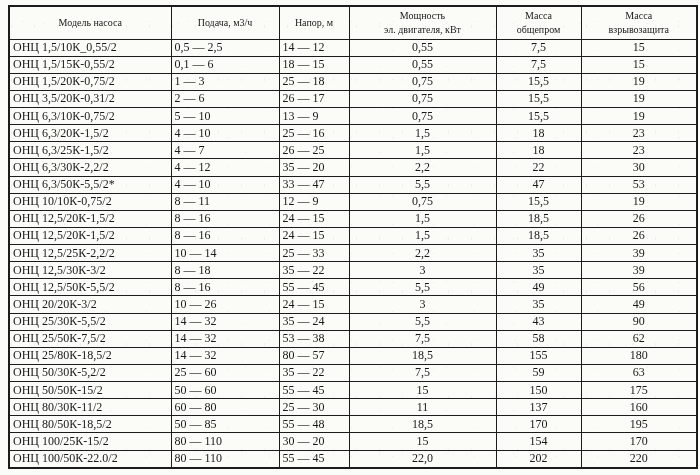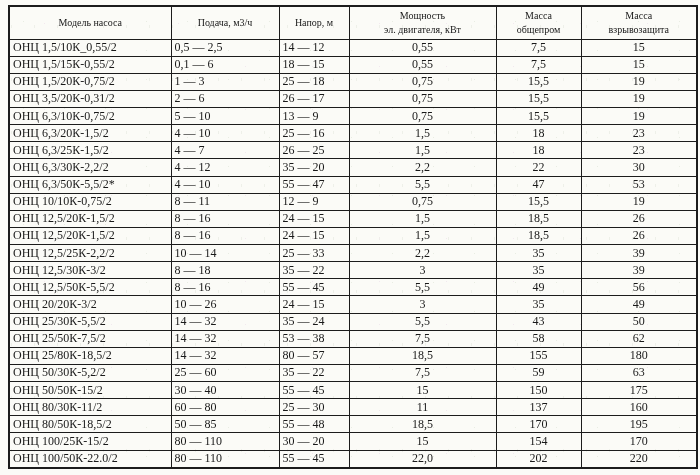--- a/index.html
+++ b/index.html
@@ -153,21 +153,21 @@
     <td class="c0">ОНЦ 6,3/30К-2,2/2</td>
     <td class="c1">4 — 12</td>
     <td class="c2">35 — 20</td>
     <td class="c3">2,2</td>
     <td class="c4">22</td>
     <td class="c5">30</td>
   </tr>
       <tr>
     <td class="c0">ОНЦ 6,3/50К-5,5/2*</td>
     <td class="c1">4 — 10</td>
-    <td class="c2">55 — 47</td>
+    <td class="c2">33 — 47</td>
     <td class="c3">5,5</td>
     <td class="c4">47</td>
     <td class="c5">53</td>
   </tr>
       <tr>
     <td class="c0">ОНЦ 10/10К-0,75/2</td>
     <td class="c1">8 — 11</td>
     <td class="c2">12 — 9</td>
     <td class="c3">0,75</td>
     <td class="c4">15,5</td>
@@ -220,21 +220,21 @@
     <td class="c3">3</td>
     <td class="c4">35</td>
     <td class="c5">49</td>
   </tr>
       <tr>
     <td class="c0">ОНЦ 25/30К-5,5/2</td>
     <td class="c1">14 — 32</td>
     <td class="c2">35 — 24</td>
     <td class="c3">5,5</td>
     <td class="c4">43</td>
-    <td class="c5">50</td>
+    <td class="c5">90</td>
   </tr>
       <tr>
     <td class="c0">ОНЦ 25/50К-7,5/2</td>
     <td class="c1">14 — 32</td>
     <td class="c2">53 — 38</td>
     <td class="c3">7,5</td>
     <td class="c4">58</td>
     <td class="c5">62</td>
   </tr>
       <tr>
@@ -248,21 +248,21 @@
       <tr>
     <td class="c0">ОНЦ 50/30К-5,2/2</td>
     <td class="c1">25 — 60</td>
     <td class="c2">35 — 22</td>
     <td class="c3">7,5</td>
     <td class="c4">59</td>
     <td class="c5">63</td>
   </tr>
       <tr>
     <td class="c0">ОНЦ 50/50К-15/2</td>
-    <td class="c1">30 — 40</td>
+    <td class="c1">50 — 60</td>
     <td class="c2">55 — 45</td>
     <td class="c3">15</td>
     <td class="c4">150</td>
     <td class="c5">175</td>
   </tr>
       <tr>
     <td class="c0">ОНЦ 80/30К-11/2</td>
     <td class="c1">60 — 80</td>
     <td class="c2">25 — 30</td>
     <td class="c3">11</td>

